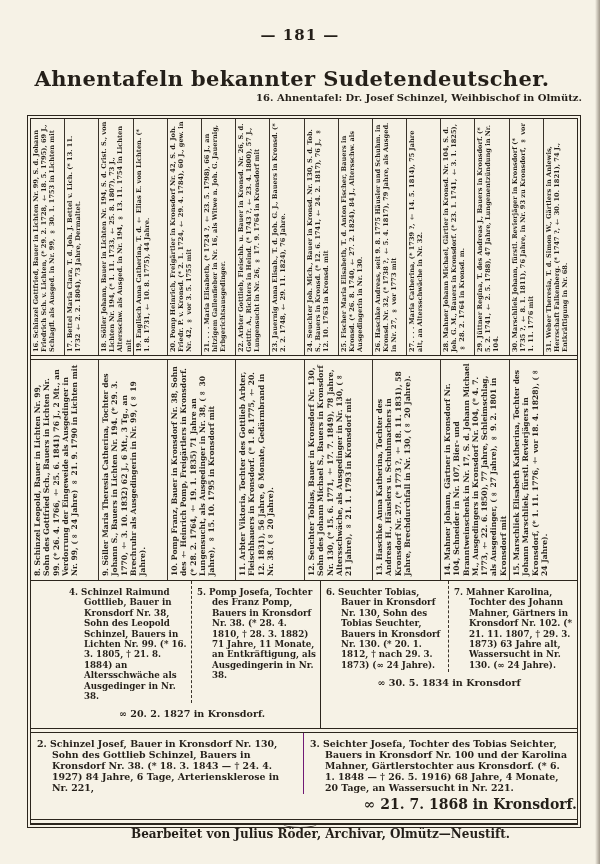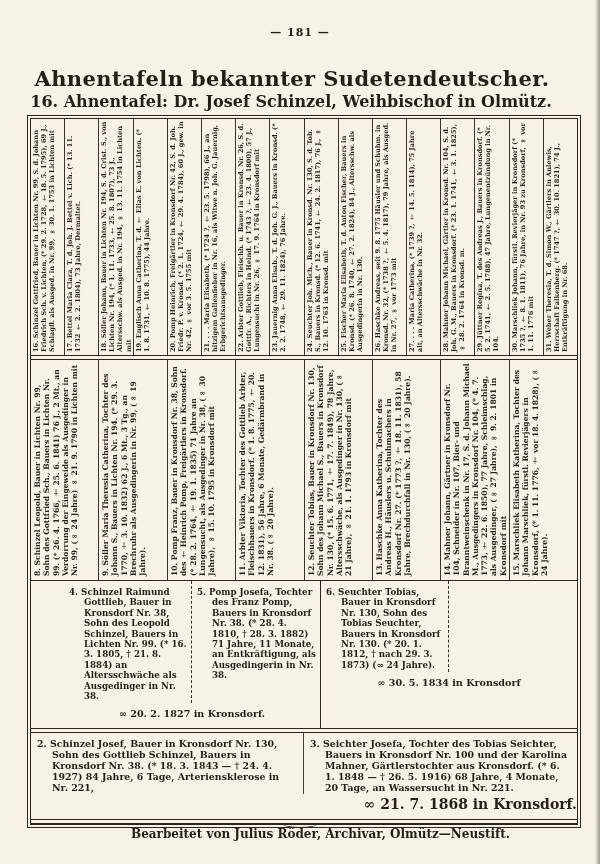--- a/index.html
+++ b/index.html
@@ -3,23 +3,23 @@
 <meta charset="utf-8">
 <style>
   html,body{margin:0;padding:0;}
   body{
     width:600px;height:864px;position:relative;overflow:hidden;
     background:#f6f2e6;color:#241f19;
     font-family:"DejaVu Serif", serif;font-weight:bold;
   }
   body::after{content:"";position:absolute;right:0;top:0;width:5px;height:100%;
     background:linear-gradient(to left, rgba(70,58,44,.5), rgba(70,58,44,0));pointer-events:none;}
-  .pagenum{position:absolute;top:26px;left:0;right:0;text-align:center;font-size:11px;letter-spacing:1px;}
+  .pagenum{position:absolute;top:26px;left:0;right:0;text-align:center;font-size:15px;letter-spacing:1px;}
   .title{position:absolute;top:66px;left:0;right:16px;text-align:center;font-size:21px;letter-spacing:.4px;}
-  .subtitle{position:absolute;top:92px;left:0;right:18px;text-align:center;font-size:16px;}
+  .subtitle{position:absolute;top:92px;left:0;right:18px;text-align:right;font-size:10px;}
   .chart{position:absolute;left:30px;top:118px;width:546px;
     border:1.6px solid #2b251d;outline:1px solid #2b251d;outline-offset:2px;}
   .gen5row{display:flex;height:236px;}
   .gen4row{display:flex;height:220px;}
   .strip{flex:1 1 0;min-width:0;border-right:1px solid #3a332a;overflow:hidden;}
   .gen5row .strip:nth-child(even){border-right-width:1.6px;}
   .gen4row .strip:nth-child(even){border-right-width:1.6px;}
   .gen5row .strip:last-child,.gen4row .strip:last-child{border-right:none;}
   .vtext{writing-mode:vertical-rl;transform:rotate(180deg);
     height:100%;width:100%;box-sizing:border-box;}
@@ -143,20 +143,23 @@
         </div>
       <div class="cell3">
           <span class="hang"><span>5.</span> <span>Pomp Josefa, Tochter des Franz Pomp, Bauers in Kronsdorf Nr. 38. (* 28. 4. 1810, † 28. 3. 1882) 71 Jahre, 11 Monate, an Entkräftigung, als Ausgedingerin in Nr. 38.</span></span>
         </div>
       <div class="marr3">∞  20. 2. 1827 in Kronsdorf.</div>
     </div>
     <div class="g3half">
       <div class="cell3">
           <span class="hang"><span>6.</span> <span>Seuchter Tobias, Bauer in Kronsdorf Nr. 130, Sohn des Tobias Seuchter, Bauers in Kronsdorf Nr. 130. (* 20. 1. 1812, † nach 29. 3. 1873) (∞ 24 Jahre).</span></span>
         </div>
+      <div class="cell3">
+          <span class="hang"><span>7.</span> <span>Mahner Karolina, Tochter des Johann Mahner, Gärtners in Kronsdorf Nr. 102. (* 21. 11. 1807, † 29. 3. 1873) 63 Jahre alt, Wassersucht in Nr. 130. (∞ 24 Jahre).</span></span>
+        </div>
       <div class="marr3">∞  30. 5. 1834 in Kronsdorf</div>
     </div>
   </div>
 
   <div class="rule2"></div>
 
   <div class="gen2">
     <div class="cell2">
         <span class="hang"><span>2.</span> <span>Schinzel Josef, Bauer in Kronsdorf Nr. 130, Sohn des Gottlieb Schinzel, Bauers in Kronsdorf Nr. 38. (* 18. 3. 1843 — † 24. 4. 1927) 84 Jahre, 6 Tage, Arteriensklerose in Nr. 221,</span></span>
       </div>

